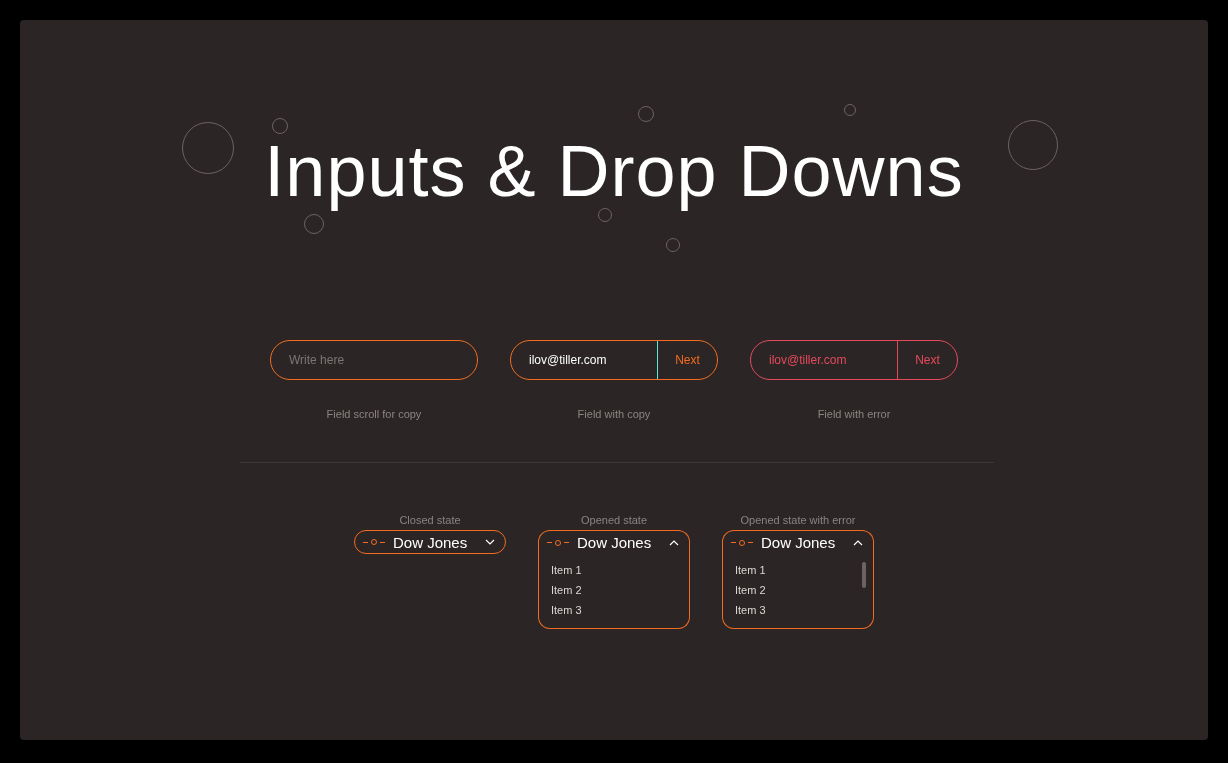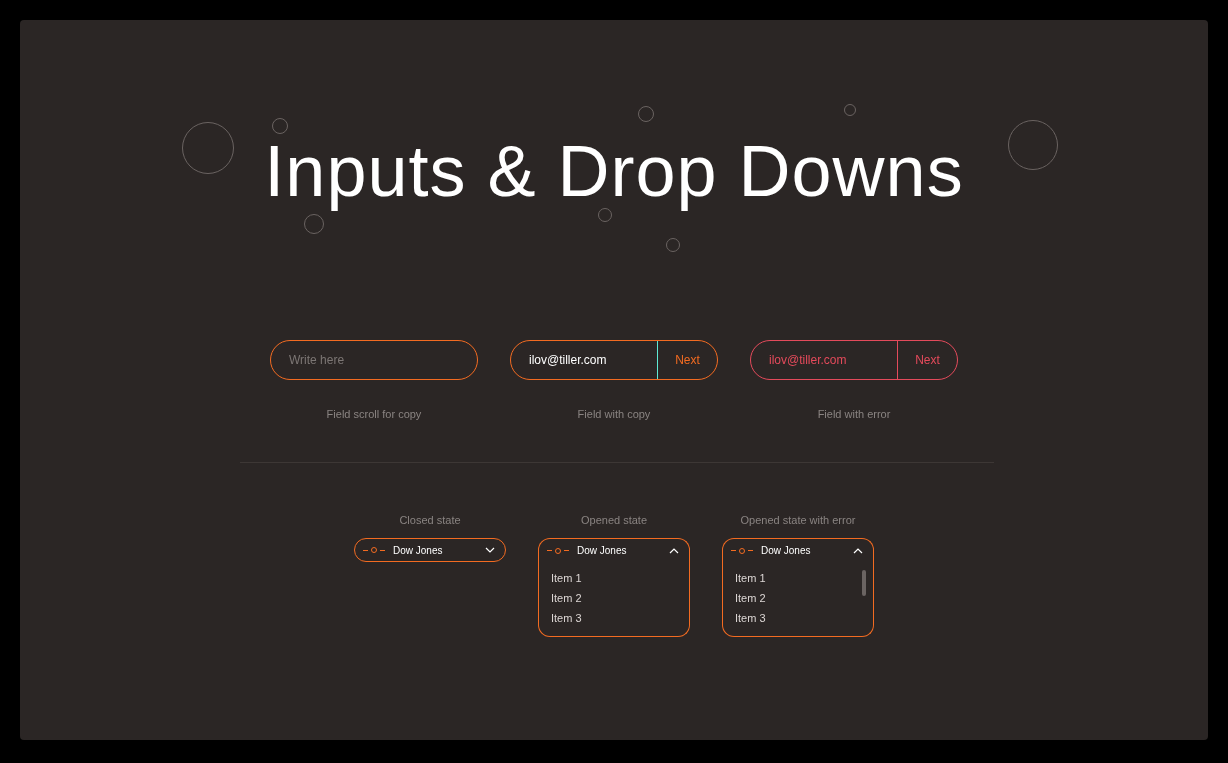--- a/index.html
+++ b/index.html
@@ -102,21 +102,21 @@
     left: 0;
     width: 100%;
     display: flex;
     justify-content: center;
     gap: 32px;
   }
   .dropdown-col {
     display: flex;
     flex-direction: column;
     align-items: center;
-    gap: 12px;
+    gap: 4px;
   }
   .dd-caption {
     font-size: 11px;
     color: #8a8482;
   }
   .dd-wrap {
     width: 152px;
     position: relative;
   }
   .dd-head {
@@ -147,21 +147,21 @@
   }
   .dd-circle {
     width: 6px;
     height: 6px;
     border: 1px solid #f36b21;
     border-radius: 50%;
     display: block;
   }
   .dd-label {
     flex: 1;
-    font-size: 10px;
+    font-size: 15px;
     color: #fff;
   }
   .chev {
     width: 10px;
     height: 6px;
     display: flex;
     align-items: center;
     justify-content: center;
   }
   .chev svg { display: block; }

